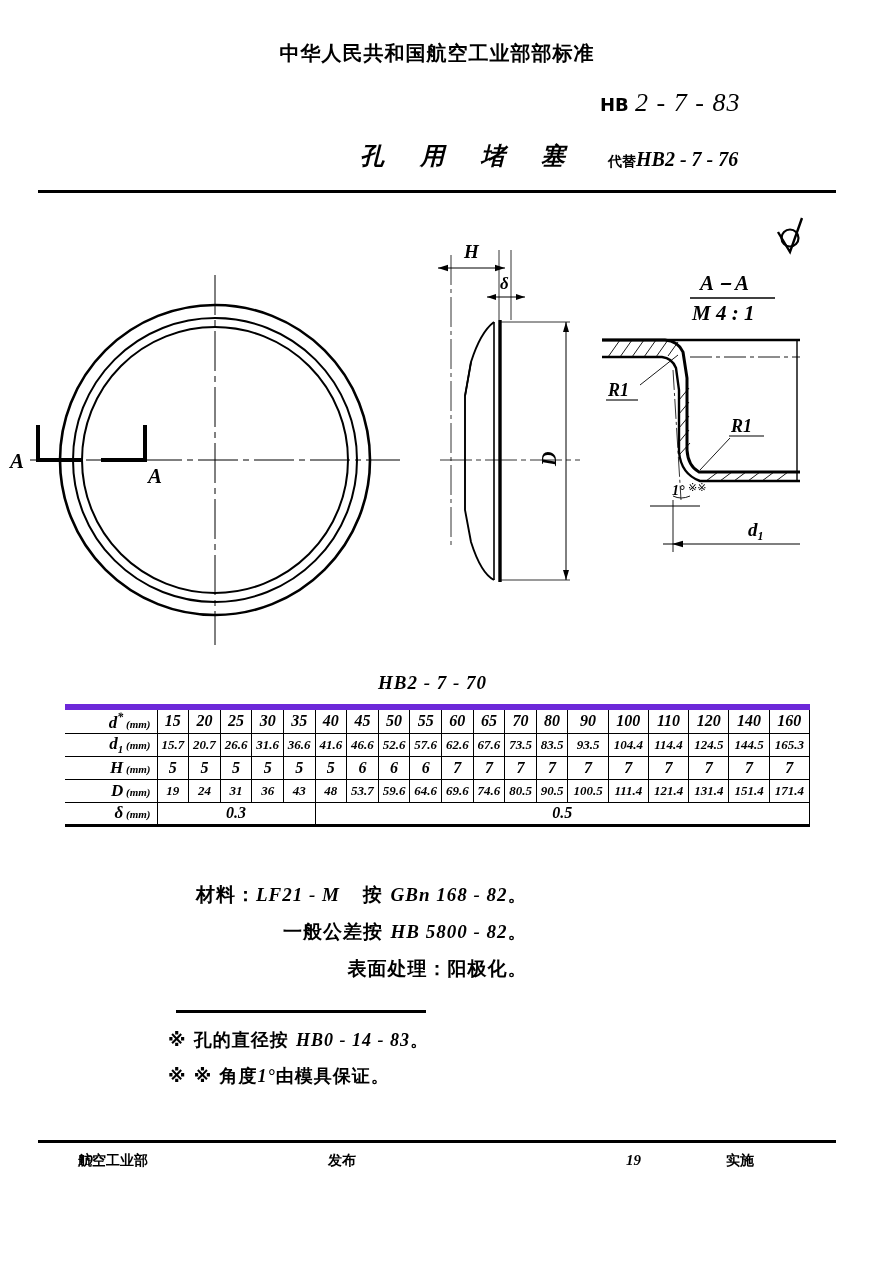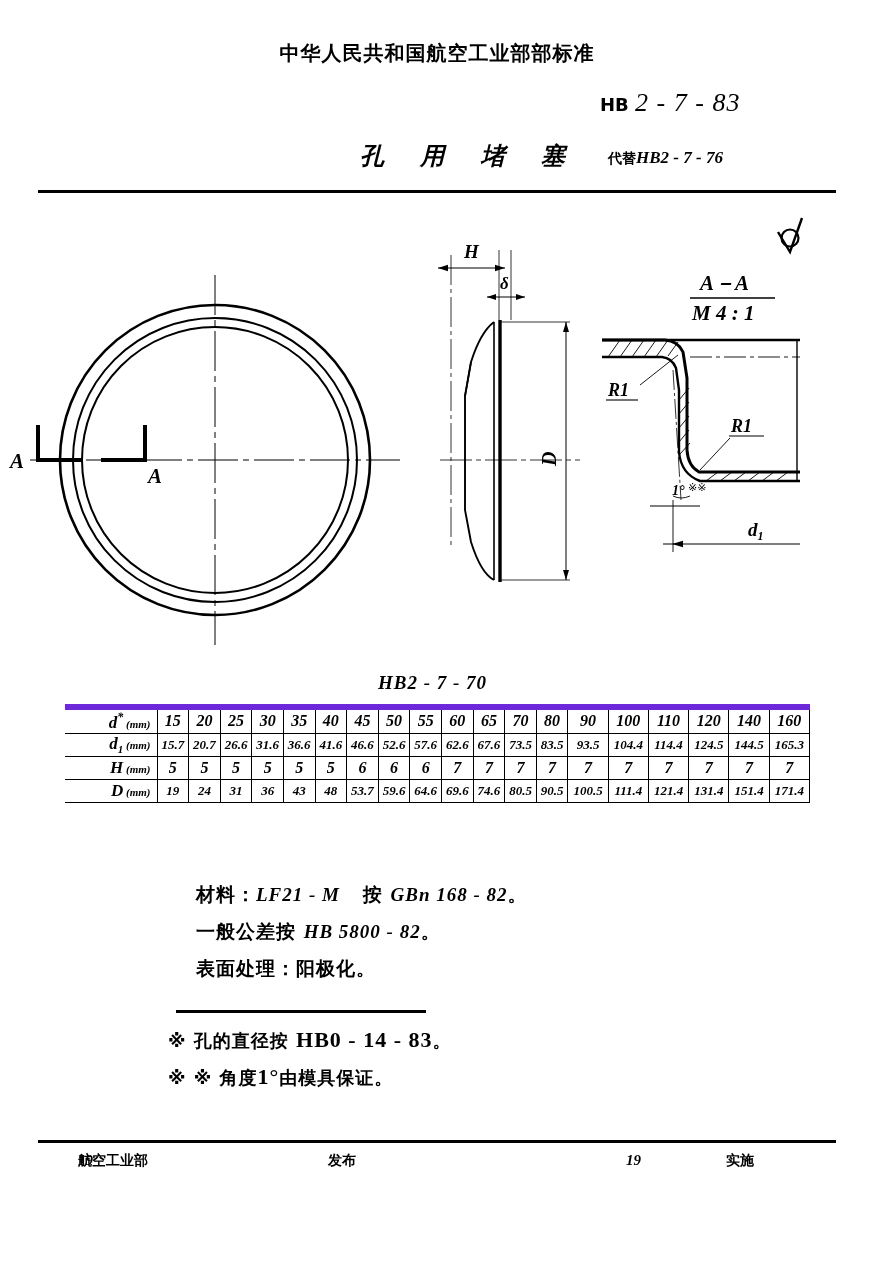--- a/index.html
+++ b/index.html
@@ -57,21 +57,21 @@
   .replaces {
     position: absolute;
     left: 608px; top: 148px;
     font-size: 14px;
     font-family: "DejaVu Sans", sans-serif;
     font-weight: bold;
   }
   .replaces i {
     font-family: "Liberation Serif", serif;
     font-style: italic;
-    font-size: 17px;
+    font-size: 20px;
   }
   .rule-top {
     position: absolute;
     left: 38px; top: 190px;
     width: 798px; height: 3px;
     background: #000;
   }
   .rule-bottom {
     position: absolute;
     left: 38px; top: 1140px;
@@ -148,20 +148,21 @@
 
   
   .notes {
     position: absolute;
     left: 196px; top: 876px;
     font-family: "DejaVu Sans", sans-serif;
     font-weight: bold;
     font-size: 19px;
     line-height: 36px;
     letter-spacing: 1px;
+    text-align: right;
   }
   .notes .ital {
     font-family: "Liberation Serif", serif;
     font-style: italic;
     font-weight: bold;
     font-size: 19px;
     letter-spacing: 1px;
   }
   .note-rule {
     position: absolute;
@@ -173,22 +174,23 @@
     position: absolute;
     left: 168px; top: 1022px;
     font-family: "DejaVu Sans", sans-serif;
     font-weight: bold;
     font-size: 18px;
     line-height: 36px;
     letter-spacing: 1px;
   }
   .footnotes .ital {
     font-family: "Liberation Serif", serif;
-    font-weight: bold;
-    font-size: 22px;
+    font-style: italic;
+    font-weight: bold;
+    font-size: 18px;
   }
 
   
   .footer {
     position: absolute;
     left: 38px; top: 1152px;
     width: 798px; height: 30px;
     font-family: "DejaVu Sans", sans-serif;
     font-weight: bold;
     font-size: 14px;
@@ -445,20 +447,25 @@
             <td class="d1cell">74.6</td>
             <td class="d1cell">80.5</td>
             <td class="d1cell">90.5</td>
             <td class="d1cell">100.5</td>
             <td class="d1cell">111.4</td>
             <td class="d1cell">121.4</td>
             <td class="d1cell">131.4</td>
             <td class="d1cell">151.4</td>
             <td class="d1cell">171.4</td>
           </tr>
+          <tr class="rbot">
+            <td class="lbl"><span class="lbl-txt">δ</span><span class="sub">&nbsp;(mm)</span></td>
+            <td colspan="5" class="narrow">0.3</td>
+            <td colspan="14" class="narrow">0.5</td>
+          </tr>
         </tbody>
     </table>
   </div>
 
   <div class="notes">
     <div>
       <span>材料：</span><span class="ital">LF21 - M</span>&nbsp;&nbsp;&nbsp;<span>按</span>&nbsp;<span class="ital">GBn 168 - 82</span><span>。</span>
     </div>
     <div>
       <span>一般公差按</span>&nbsp;<span class="ital">HB 5800 - 82</span><span>。</span>

